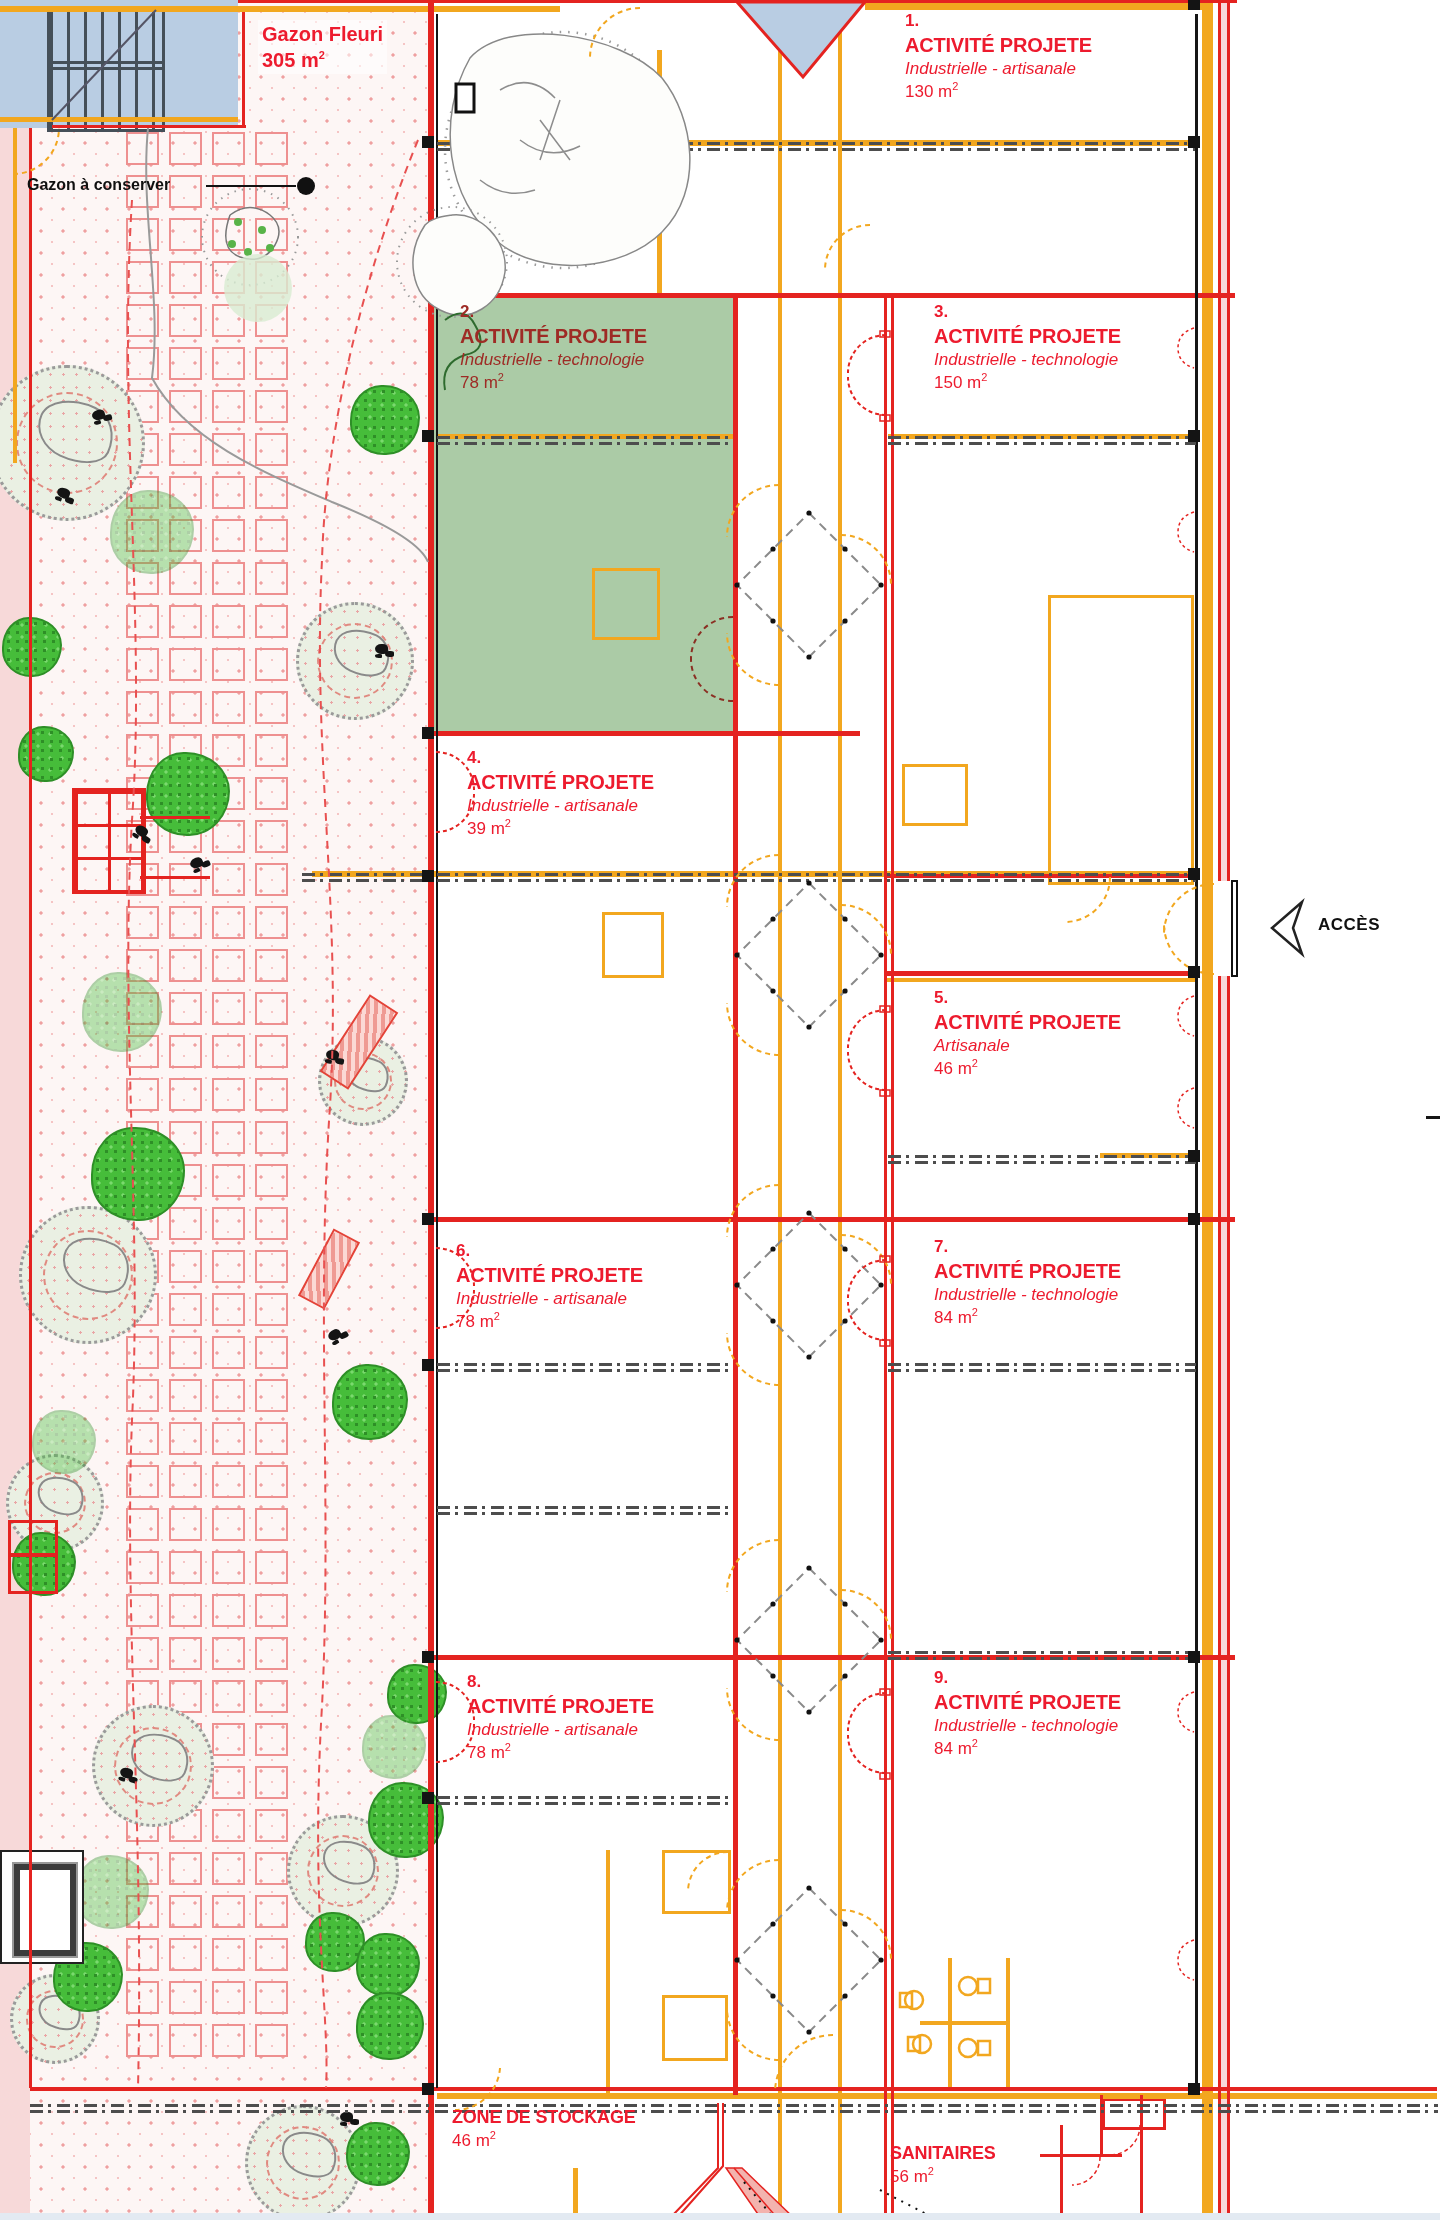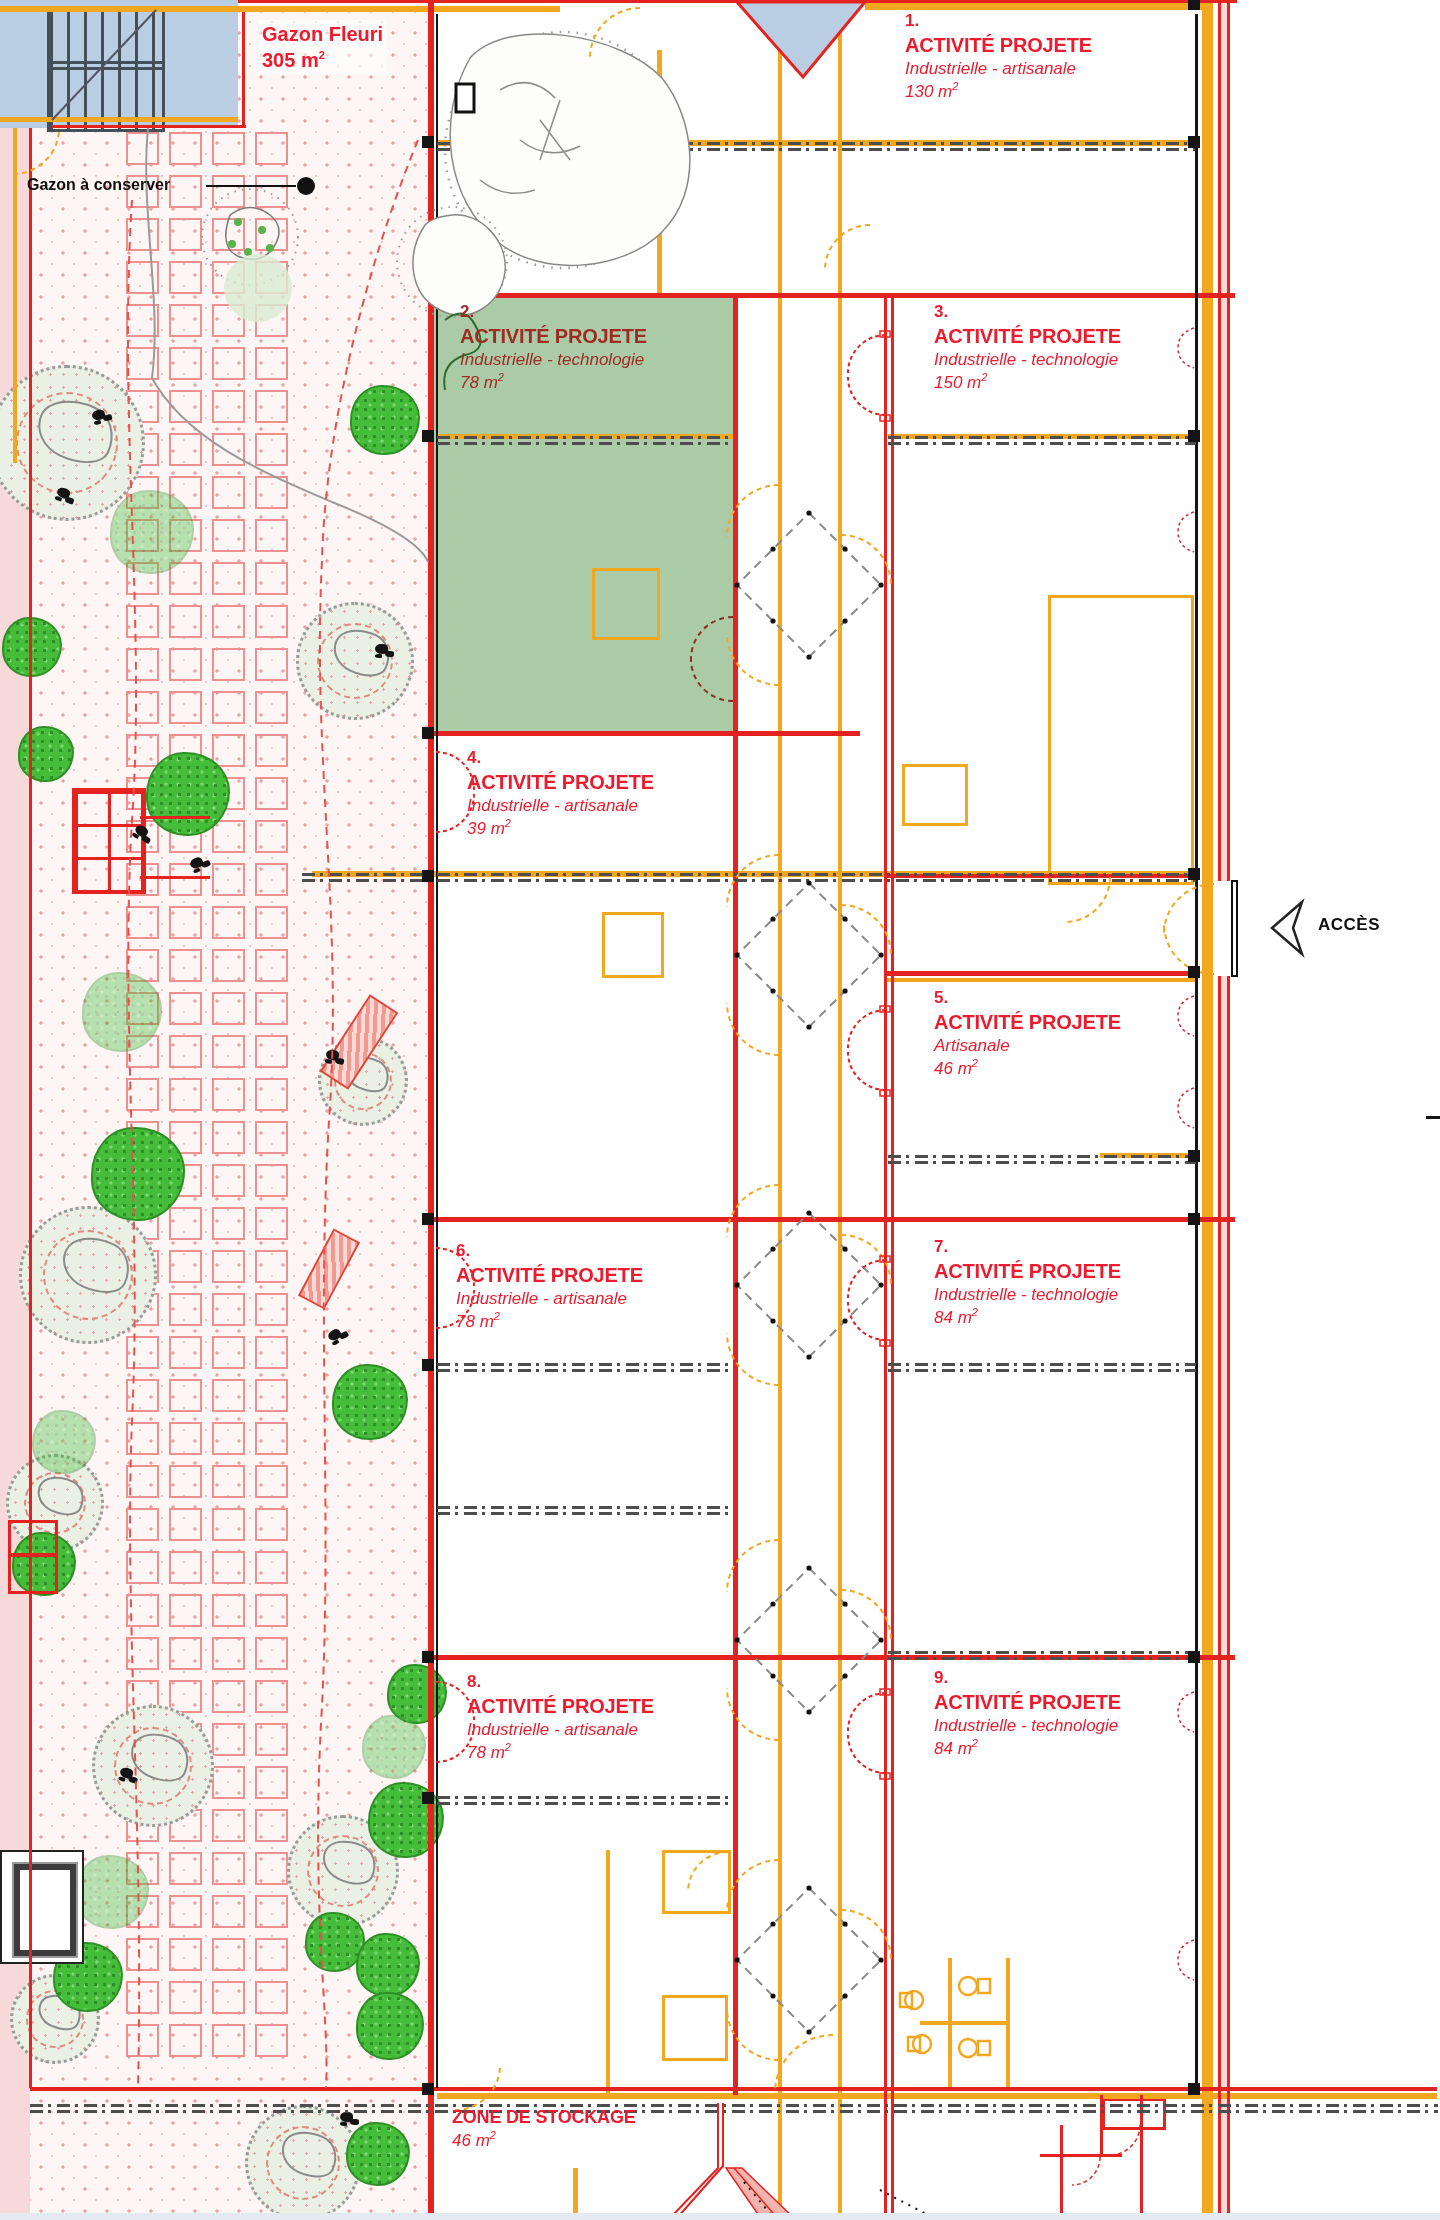--- a/index.html
+++ b/index.html
@@ -39,21 +39,21 @@
   .trellis{position:absolute;left:47px;top:6px;width:112px;height:120px;border:3px solid #454f58;z-index:16;
     background-image:repeating-linear-gradient(90deg,#454f58 0 3px,transparent 3px 17px),
       linear-gradient(transparent 0 52px,#454f58 52px 55px,transparent 55px 58px,#454f58 58px 61px,transparent 61px);}
   .shed-outer{position:absolute;left:0;top:1850px;width:80px;height:110px;background:#fff;border:2px solid #222;z-index:18;}
   .shed-inner{position:absolute;left:14px;top:1864px;width:50px;height:80px;background:#fff;border:6px solid #3c3c3c;z-index:19;box-shadow:0 0 0 2px #999;}
   
   .zl{position:absolute;width:290px;color:#ed1b2e;z-index:60;}
   .zl .num{font-size:17px;font-weight:700;line-height:1.3;}
   .zl .title{font-size:20px;font-weight:700;line-height:1.3;white-space:nowrap;letter-spacing:-.2px;}
   .zl .sub{font-size:17px;font-style:italic;line-height:1.3;white-space:nowrap;}
-  .zl .area{font-size:17px;line-height:1.25;font-style:italic;}
+  .zl .area{font-size:17px;line-height:1.25;}
   .zl.dark{color:#9e2b25;}
   .zl sup{font-size:11px;}
   .zl.room .title{font-size:18px;}
   .gazon{position:absolute;color:#ed1b2e;font-weight:700;font-size:20px;line-height:1.3;z-index:62;
     background:rgba(255,255,255,.55);padding:1px 4px;}
   .gazon sup{font-size:11px;}
   .arbre{position:absolute;color:#101010;font-weight:600;font-size:16px;z-index:62;}
   .acces{position:absolute;color:#101010;font-weight:700;font-size:17px;letter-spacing:.5px;z-index:62;}
   #overlay{position:absolute;left:0;top:0;z-index:50;pointer-events:none;}
   .edge-bottom{position:absolute;left:0;top:2213px;width:1440px;height:7px;background:#e3eaf2;z-index:70;}
@@ -484,20 +484,24 @@
     <div class="num">9.</div>
     <div class="title">ACTIVITÉ PROJETE</div>
     <div class="sub">Industrielle - technologie</div>
     <div class="area"><span>84</span>&nbsp;<span>m</span><sup>2</sup></div>
   </div>
 
   <div class="zl room" style="left:452px;top:2106px;">
     <div class="title">ZONE DE STOCKAGE</div>
     <div class="area"><span>46</span>&nbsp;<span>m</span><sup>2</sup></div>
   </div>
+  <div class="zl room" style="left:890px;top:2142px;">
+    <div class="title">SANITAIRES</div>
+    <div class="area"><span>56</span>&nbsp;<span>m</span><sup>2</sup></div>
+  </div>
 
   <div class="edge-bottom"></div>
 <div class="ow" style="left: 0px; top: 6px; width: 560px; height: 6px;"></div>
     <div class="ow" style="left: 865px; top: 3px; width: 348px; height: 7px;"></div>
     <div class="ow" style="left: 437px; top: 140px; width: 759px; height: 6px;"></div>
     <div class="ow" style="left: 437px; top: 434px; width: 296px; height: 5px;"></div>
     <div class="ow" style="left: 888px; top: 434px; width: 308px; height: 5px;"></div>
     <div class="ow" style="left: 312px; top: 871px; width: 884px; height: 6px;"></div>
     <div class="ow" style="left: 886px; top: 978px; width: 310px; height: 4px;"></div>
     <div class="ow" style="left: 1100px; top: 1153px; width: 96px; height: 5px;"></div>

